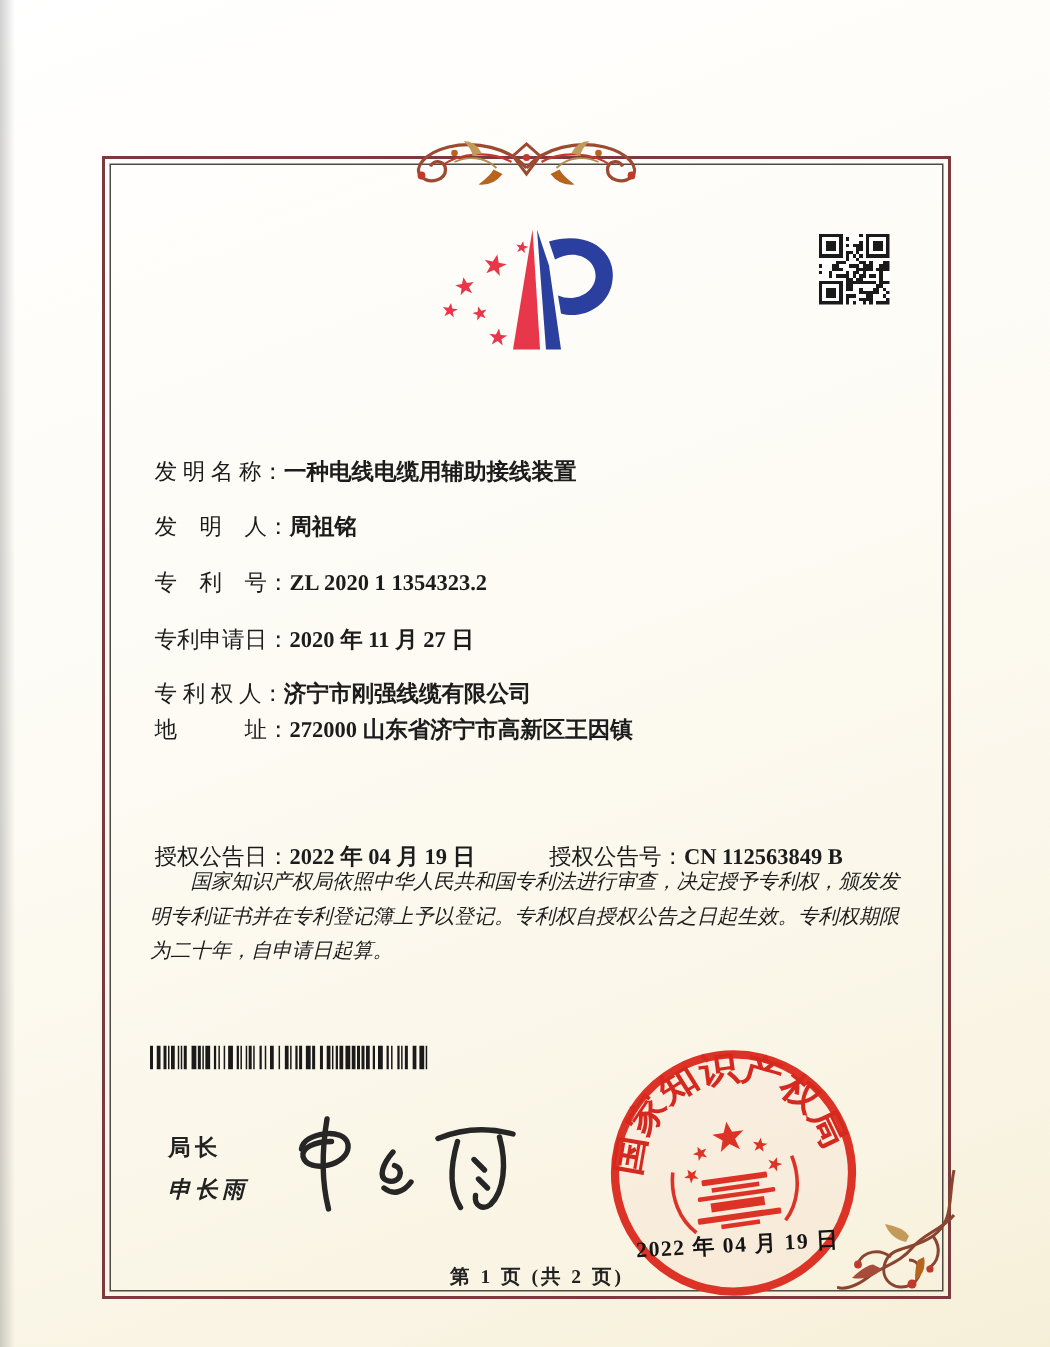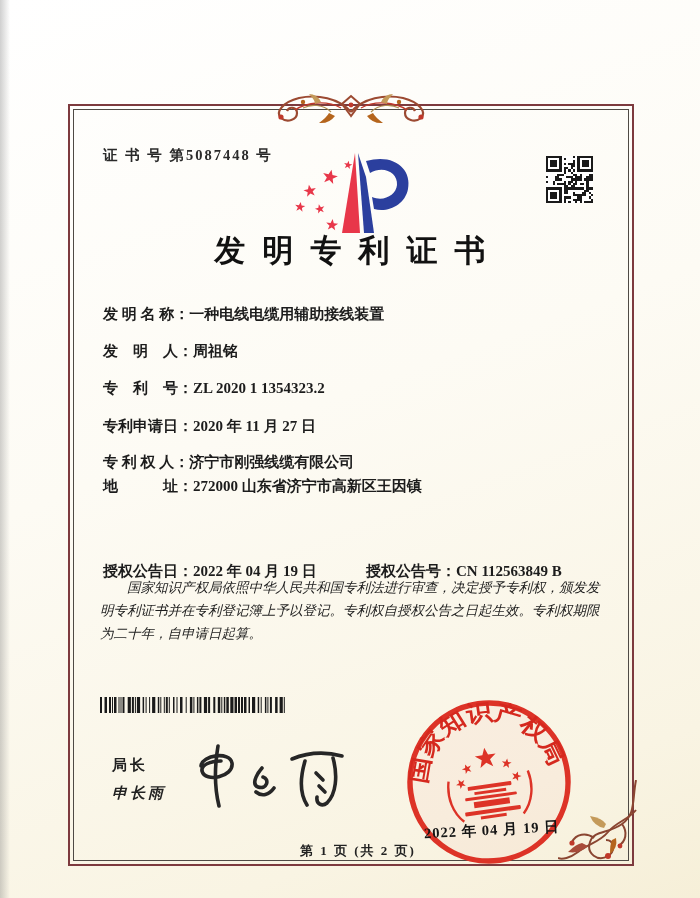--- a/index.html
+++ b/index.html
@@ -34,21 +34,21 @@
   .qr { position:absolute; left:546px; top:156px; width:47px; height:47px; }
   .logo { position:absolute; left:286px; top:147px; width:132px; height:88px; }
   .title {
     position:absolute; left:0; right:0; top:230px;
     text-align:center; font-size:31px; font-weight:700; color:#111;
     letter-spacing:0.55em; text-indent:0.55em;
   }
   .fields { position:absolute; left:103px; top:305px; width:500px; }
   .field-row { position:absolute; left:0; white-space:nowrap;
     font-size:15px; color:#1c1c1c; }
-  .field-row .lbl { font-weight:700; }
+  .field-row .lbl { font-weight:400; }
   .field-row .val { font-weight:600; }
   .row-0{top:0px} .row-1{top:37px} .row-2{top:74px} .row-3{top:112px}
   .row-4{top:148px} .row-5{top:172px} .row-6{top:221px}
   .pair-2 { display:inline-block; min-width:263px;margin-top:36px; }
   .paras {
     position:absolute; left:100px; top:557px; width:506px;
     font-size:13.5px; line-height:1.72; color:#1d1d1d;
     font-style:italic; font-weight:500;margin-top:19px;
   }
   .paras p { text-indent:2em; }
@@ -94,21 +94,20 @@
       </g>
     </defs>
     <g transform="translate(98,4)">
       <use href="#halfFlourish"></use>
       <use href="#halfFlourish" transform="scale(-1,1)"></use>
       <path d="M0,26 L-9,14 L0,6 L9,14 Z" fill="none" stroke="#9c4a32" stroke-width="2"></path>
       <circle cx="0" cy="15" r="2.4" fill="#c0392b"></circle>
     </g>
   </svg>
 
-  <div class="cert-no">证 书 号 第5087448 号</div>
 
   <svg id="qr" class="qr" viewBox="0 0 21 21" shape-rendering="crispEdges">
       <rect x="0" y="0" width="21" height="21" fill="#fff"></rect>
       <rect x="0" y="0" width="7" height="7" fill="#1a1a1a"></rect>
       <rect x="1" y="1" width="5" height="5" fill="#fff"></rect>
       <rect x="2" y="2" width="3" height="3" fill="#1a1a1a"></rect>
       <rect x="14" y="0" width="7" height="7" fill="#1a1a1a"></rect>
       <rect x="15" y="1" width="5" height="5" fill="#fff"></rect>
       <rect x="16" y="2" width="3" height="3" fill="#1a1a1a"></rect>
       <rect x="0" y="14" width="7" height="7" fill="#1a1a1a"></rect>
@@ -248,21 +247,20 @@
     <use href="#lstar" transform="translate(34,62) scale(0.8) rotate(-14)"></use>
     <use href="#lstar" transform="translate(46,78) scale(1.0) rotate(6)"></use>
     <use href="#lstar" transform="translate(62,18) scale(0.7) rotate(10)"></use>
 
     <path d="M69,6 L74,86 L56,86 Z" fill="#e8374a"></path>
 
     <path d="M72,6 L78,86 L88,86 L80,30 Z" fill="#2b3f9e"></path>
     <path d="M80,14 C108,6 126,22 122,42 C119,58 102,66 88,62 L86,50 C98,55 110,48 111,38 C112,26 98,18 84,26 Z" fill="#2b3f9e"></path>
   </svg>
 
-  <div class="title">发明专利证书</div>
 
   <div class="fields">
     <div class="field-row row-0">
       <span class="lbl">发 明 名 称：</span><span class="val">一种电线电缆用辅助接线装置</span>
     </div>
     <div class="field-row row-1">
       <span class="lbl">发　明　人：</span><span class="val">周祖铭</span>
     </div>
     <div class="field-row row-2">
       <span class="lbl">专　利　号：</span><span class="val">ZL 2020 1 1354323.2</span>

